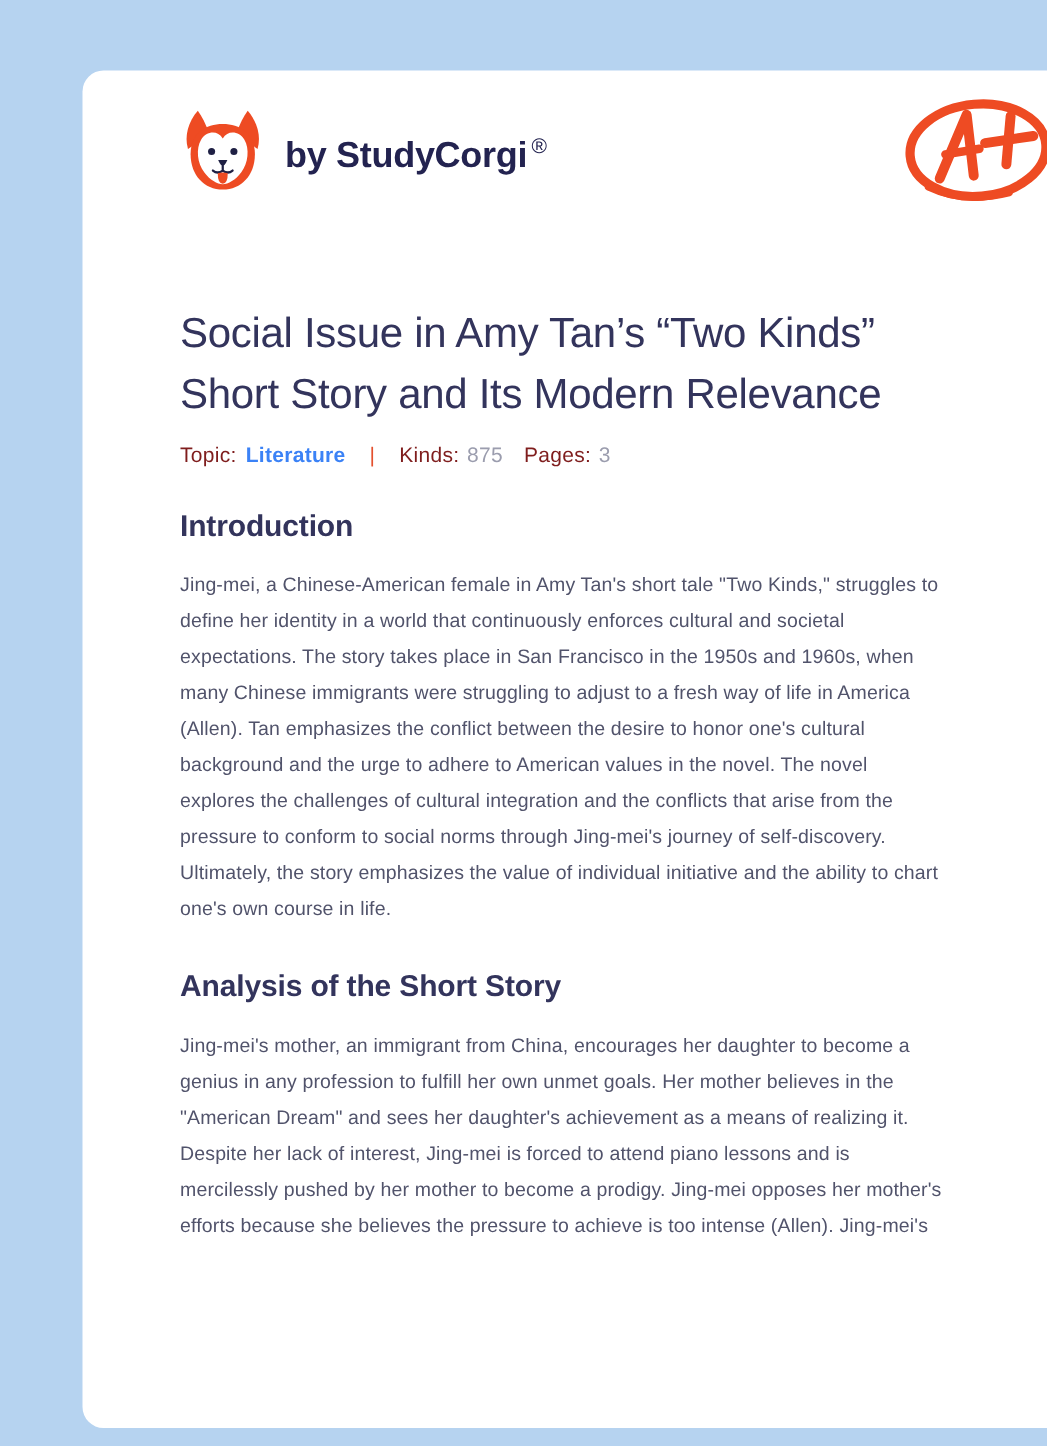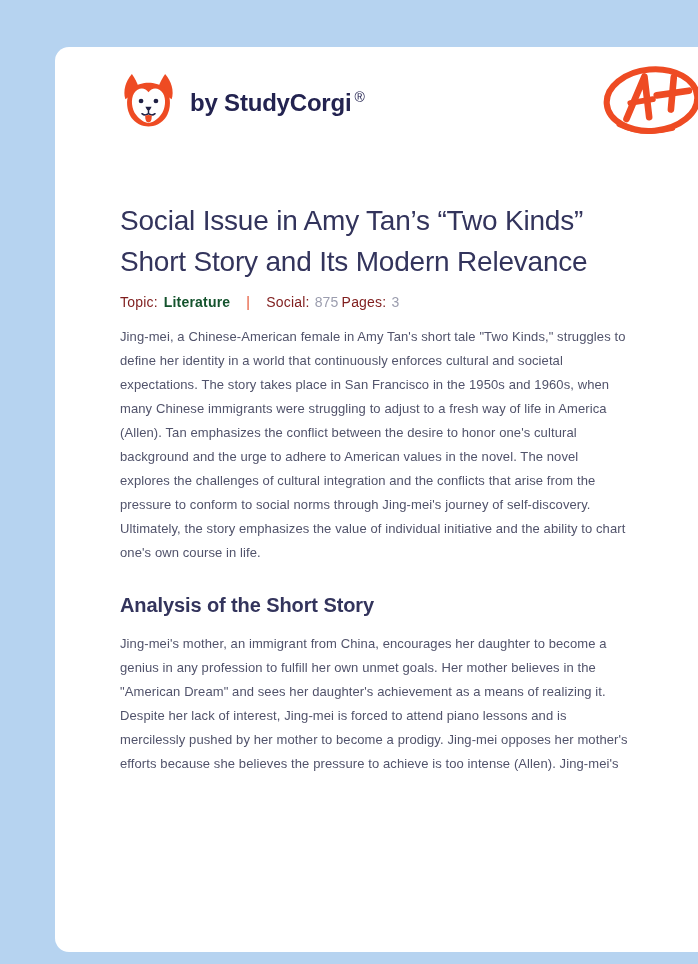--- a/index.html
+++ b/index.html
@@ -58,32 +58,32 @@
   .meta-row {
     margin-top: 12px;
     font-size: 14px;
     color: #9B9DAE;
     display: flex;
     align-items: center;
     letter-spacing: 0.2px;
   }
   .meta-label { color: #7f1d1d; }
   .topic-link {
-    color: #14532d;
+    color: #3b82f6;
     font-weight: bold;
     text-decoration: none;
     margin-left: 6px;
     cursor: pointer;
   }
   .meta-sep {
     color: #E4502E;
     margin: 0 16px;
   }
   .meta-value { margin-left: 5px; }
-  .meta-pages { margin-left: 3px; }
+  .meta-pages { margin-left: 14px; }
   h2 {
     margin-top: 29px;
     font-size: 20px;
     font-weight: bold;
     color: #33345C;
     letter-spacing: -0.1px;
   }
   p.body-text {
     margin-top: 15px;
     font-size: 13px;
@@ -126,24 +126,25 @@
       </svg>
     </div>
   </div>
 
   <h1>Social Issue in Amy Tan’s “Two Kinds” Short Story and Its Modern Relevance</h1>
 
   <div class="meta-row">
     <span class="meta-label">Topic:</span>
     <a class="topic-link">Literature</a>
     <span class="meta-sep">|</span>
-    <span class="meta-label">Social:</span>
+    <span class="meta-label">Kinds:</span>
     <span class="meta-value">875</span>
     <span class="meta-label meta-pages">Pages:</span>
     <span class="meta-value">3</span>
   </div>
 
+  <h2>Introduction</h2>
   <p class="body-text">Jing-mei, a Chinese-American female in Amy Tan's short tale "Two Kinds," struggles to define her identity in a world that continuously enforces cultural and societal expectations. The story takes place in San Francisco in the 1950s and 1960s, when many Chinese immigrants were struggling to adjust to a fresh way of life in America (Allen). Tan emphasizes the conflict between the desire to honor one's cultural background and the urge to adhere to American values in the novel. The novel explores the challenges of cultural integration and the conflicts that arise from the pressure to conform to social norms through Jing-mei's journey of self-discovery. Ultimately, the story emphasizes the value of individual initiative and the ability to chart one's own course in life.</p>
 
   <h2>Analysis of the Short Story</h2>
   <p class="body-text">Jing-mei's mother, an immigrant from China, encourages her daughter to become a genius in any profession to fulfill her own unmet goals. Her mother believes in the "American Dream" and sees her daughter's achievement as a means of realizing it. Despite her lack of interest, Jing-mei is forced to attend piano lessons and is mercilessly pushed by her mother to become a prodigy. Jing-mei opposes her mother's efforts because she believes the pressure to achieve is too intense (Allen). Jing-mei's</p>
 
 </div>
 
 </body></html>

